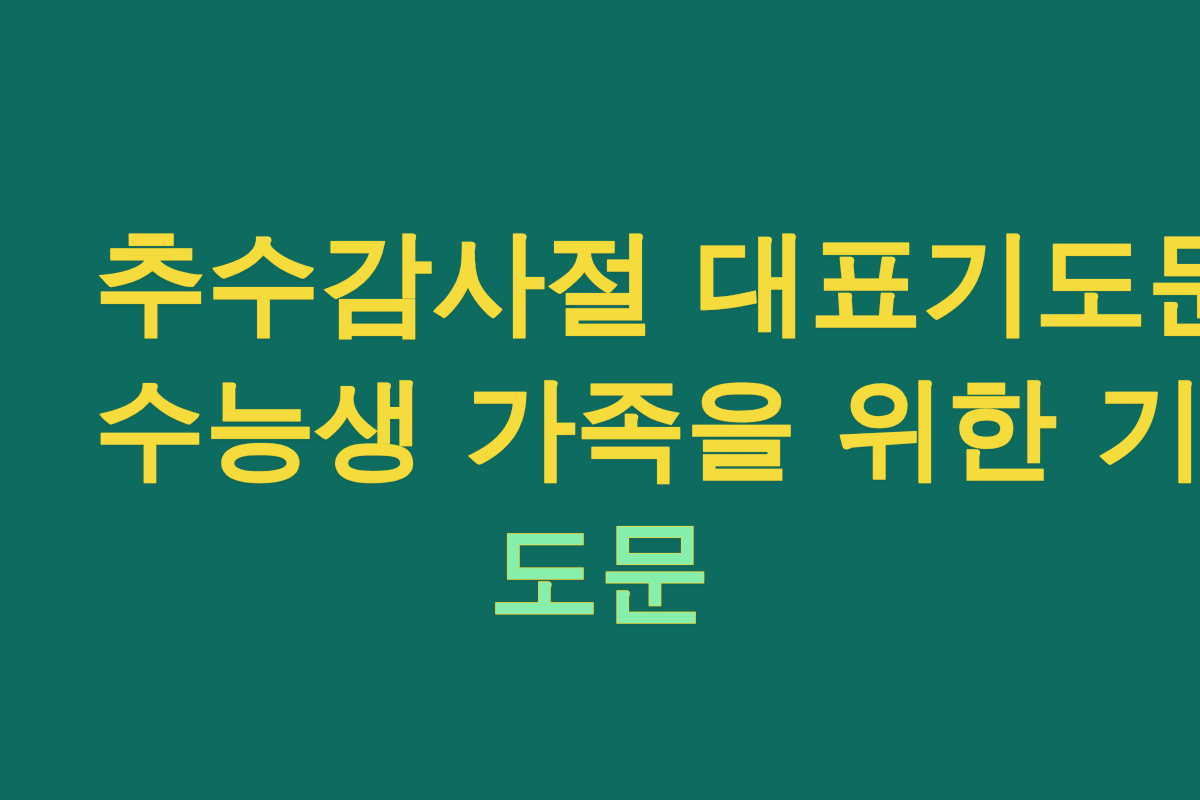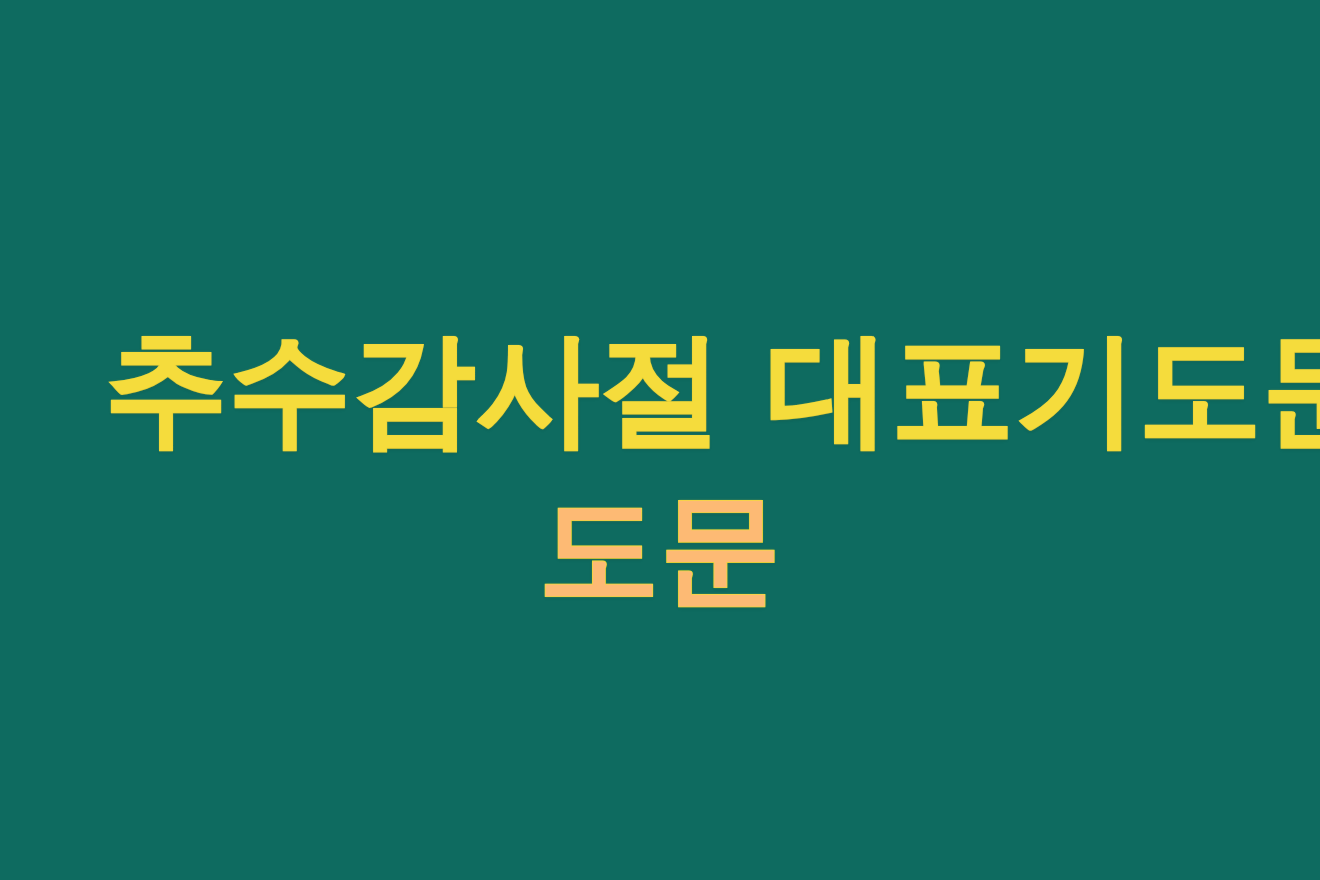--- a/index.html
+++ b/index.html
@@ -64,18 +64,19 @@
 </style>
 </head>
 <body>
 
 <div id="thumbnail-card" style="background-color: rgb(14, 107, 96);">
 
   <div id="title-block">
 
     <span class="title-line line-1" style="color: rgb(245, 220, 60); -webkit-text-stroke: 1.5px rgb(245, 220, 60);">추수감사절 대표기도문</span>
 
+    <span class="title-line line-2" style="color: rgb(245, 220, 60); -webkit-text-stroke: 1.5px rgb(245, 220, 60);">수능생 가족을 위한 기</span>
 
-    <span class="title-line line-3" style="color: #fdba74; -webkit-text-stroke: 1.5px rgb(245, 220, 60);">도문</span>
+    <span class="title-line line-3" style="color: #86efac; -webkit-text-stroke: 1.5px rgb(245, 220, 60);">도문</span>
 
   </div>
 
 </div>
 
 </body></html>

